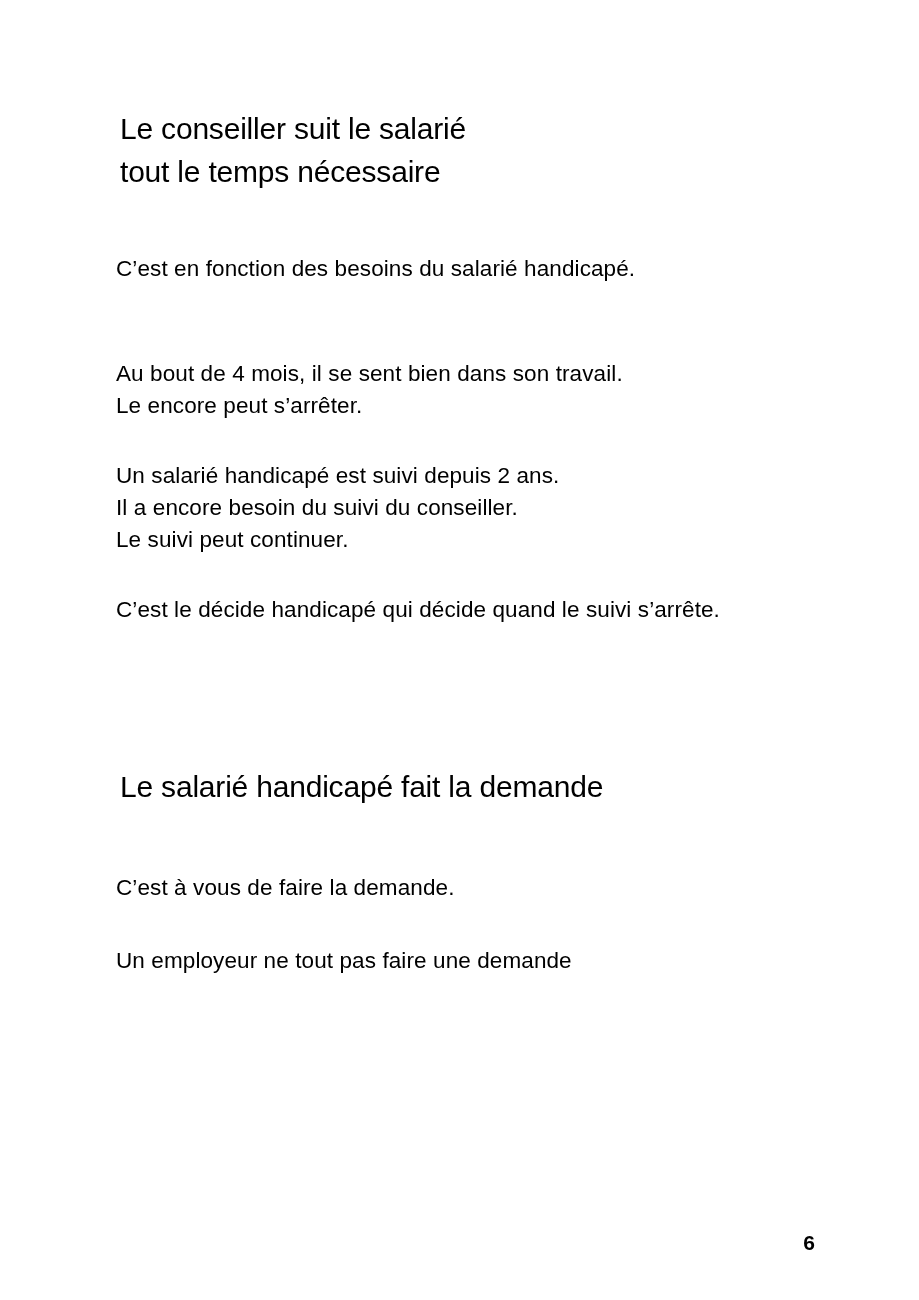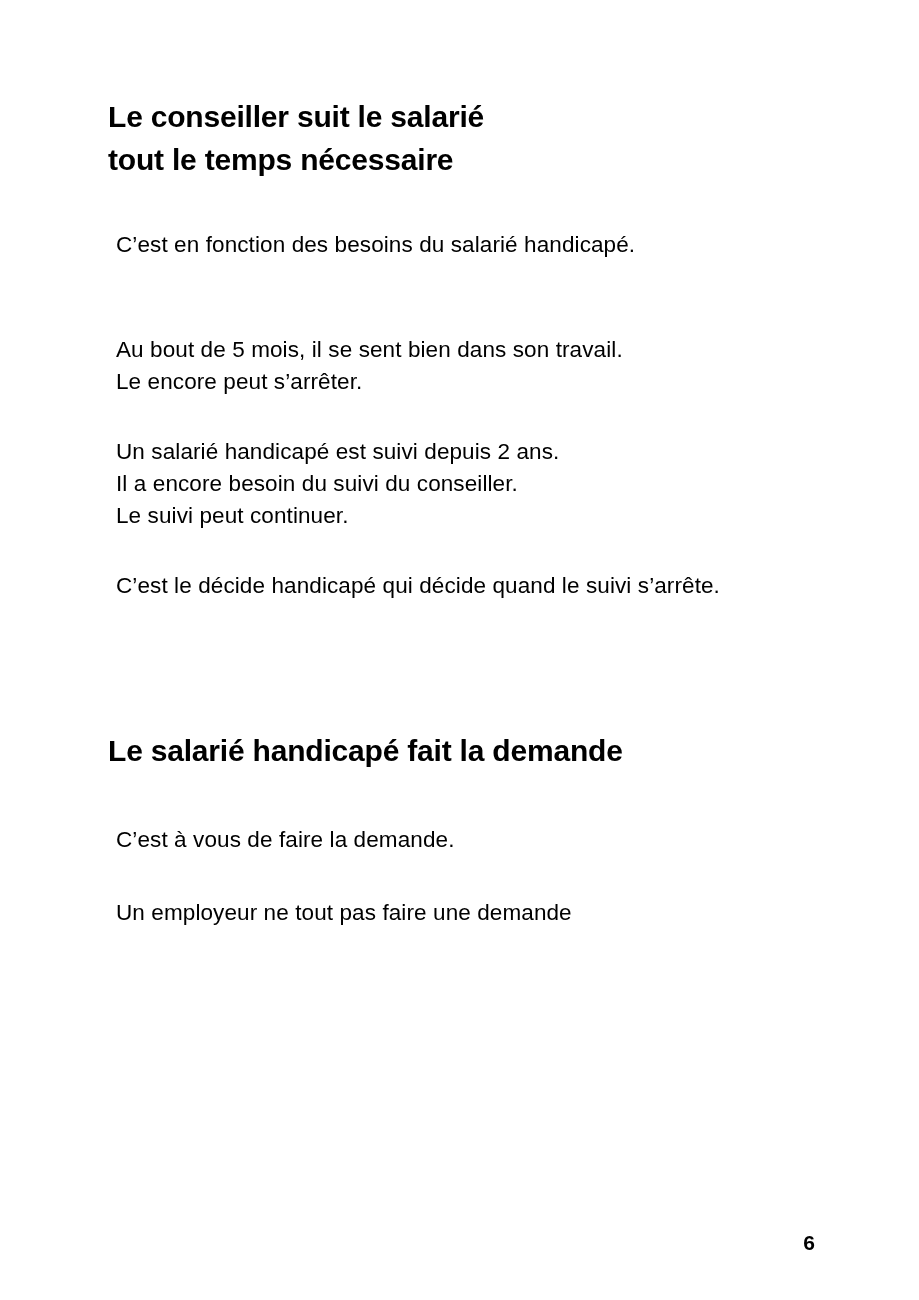--- a/index.html
+++ b/index.html
@@ -23,23 +23,23 @@
     height: 1300px;
   }
   .content {
     position: absolute;
     left: 108px;
     top: 96px;
     width: 700px;
   }
   h1.section-title {
     font-size: 30px;
-    font-weight: bold;
+    font-weight: normal;
     line-height: 1.42;
-    margin: 0;
+    margin: 12px;
     letter-spacing: -0.2px;
   }
   .para {
     font-size: 22.5px;
     line-height: 1.42;
     margin: 8px;
     letter-spacing: 0.1px;
   }
   .block-gap-1 { height: 40px; }
   .block-gap-2 { height: 25px; }
@@ -69,21 +69,21 @@
     <div class="block-gap-1"></div>
 
     <p class="para">
       <span>C’est en fonction des besoins du salarié handicapé.</span>
     </p>
 
     <div class="block-gap-2"></div>
 
     <p class="para">
       <br>
-      <span>Au bout de 5 mois, il se sent bien dans son travail.</span><br>
+      <span>Au bout de 4 mois, il se sent bien dans son travail.</span><br>
       <span>Le encore peut s’arrêter.</span>
     </p>
 
     <div class="block-gap-3"></div>
 
     <p class="para">
       <span>Un salarié handicapé est suivi depuis 2 ans.</span><br>
       <span>Il a encore besoin du suivi du conseiller.</span><br>
       <span>Le suivi peut continuer.</span>
     </p>

